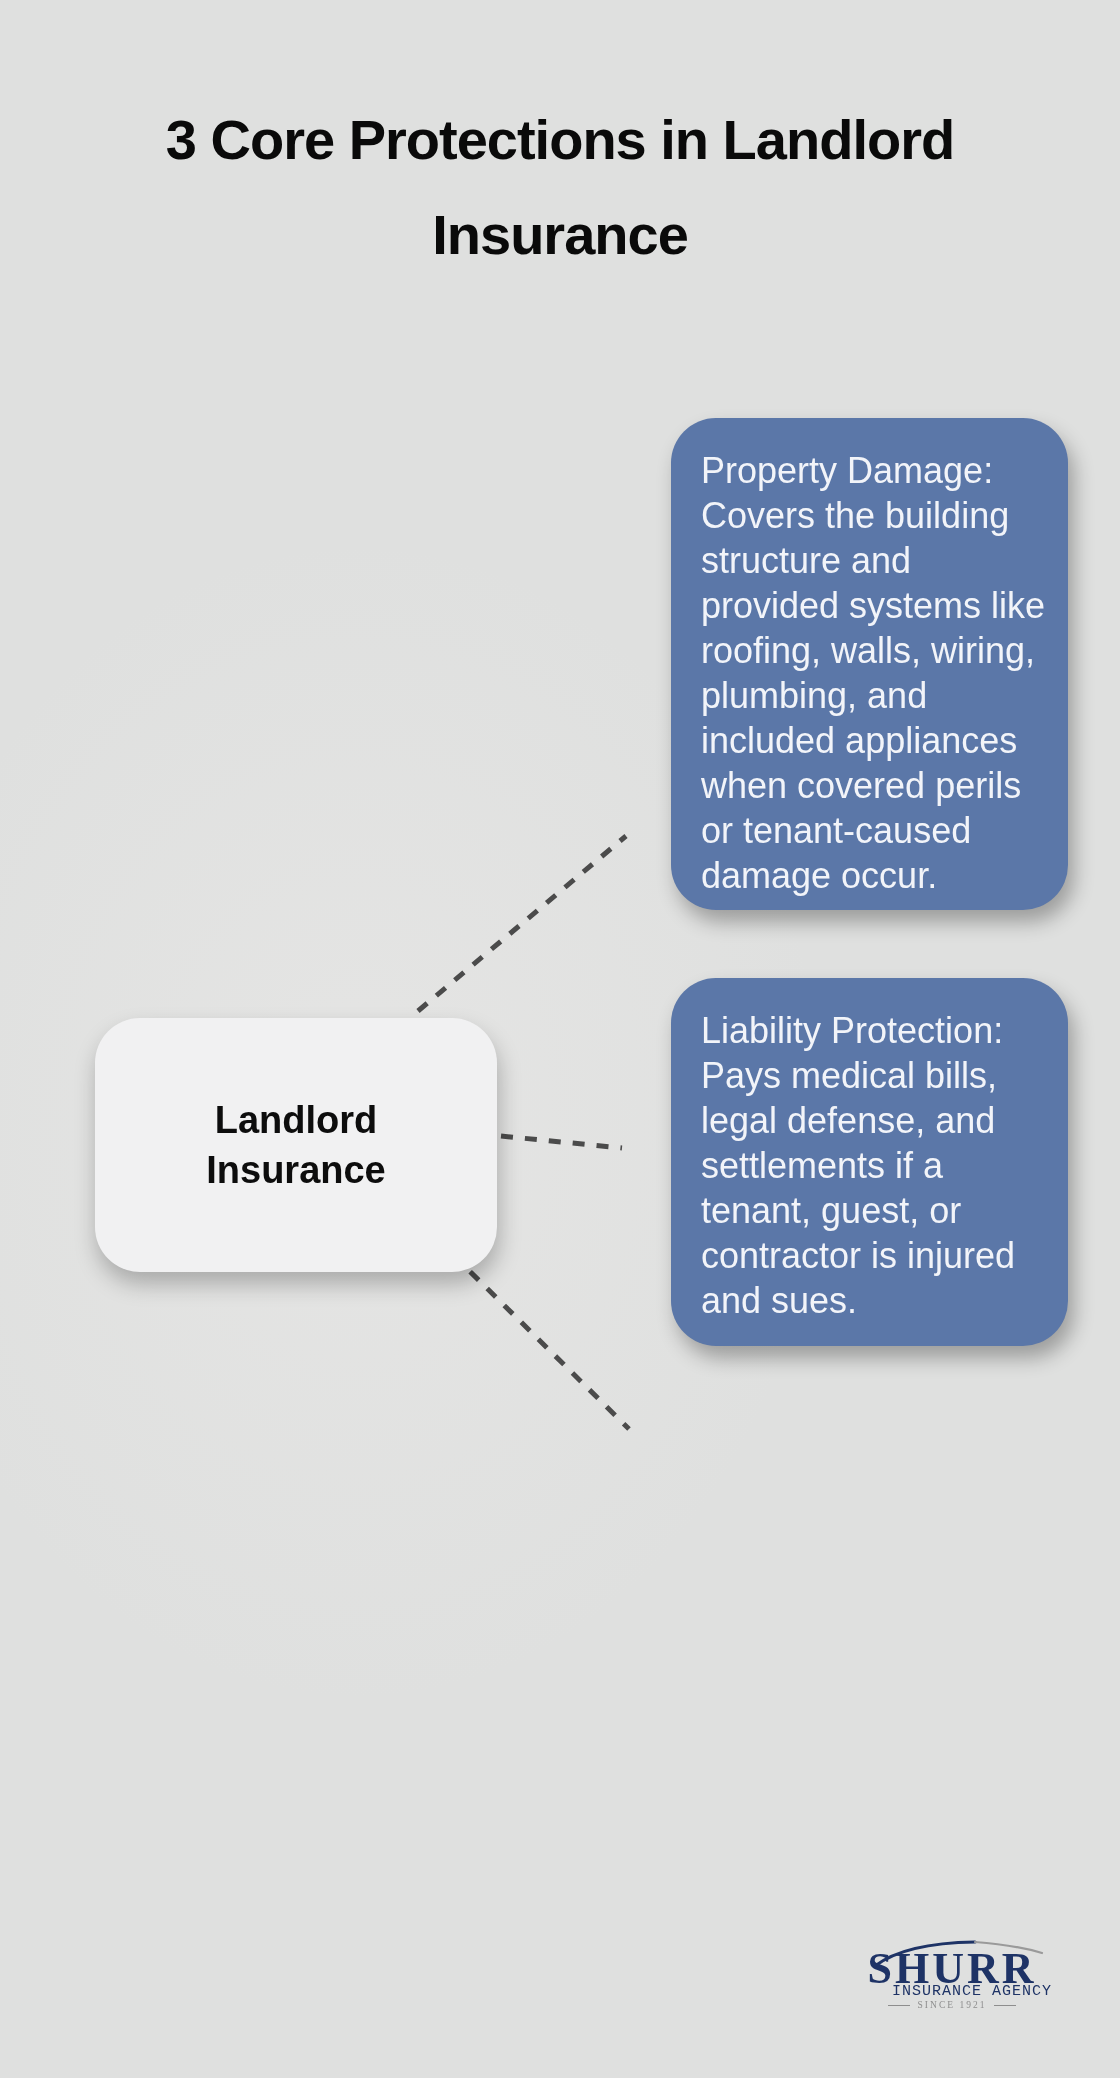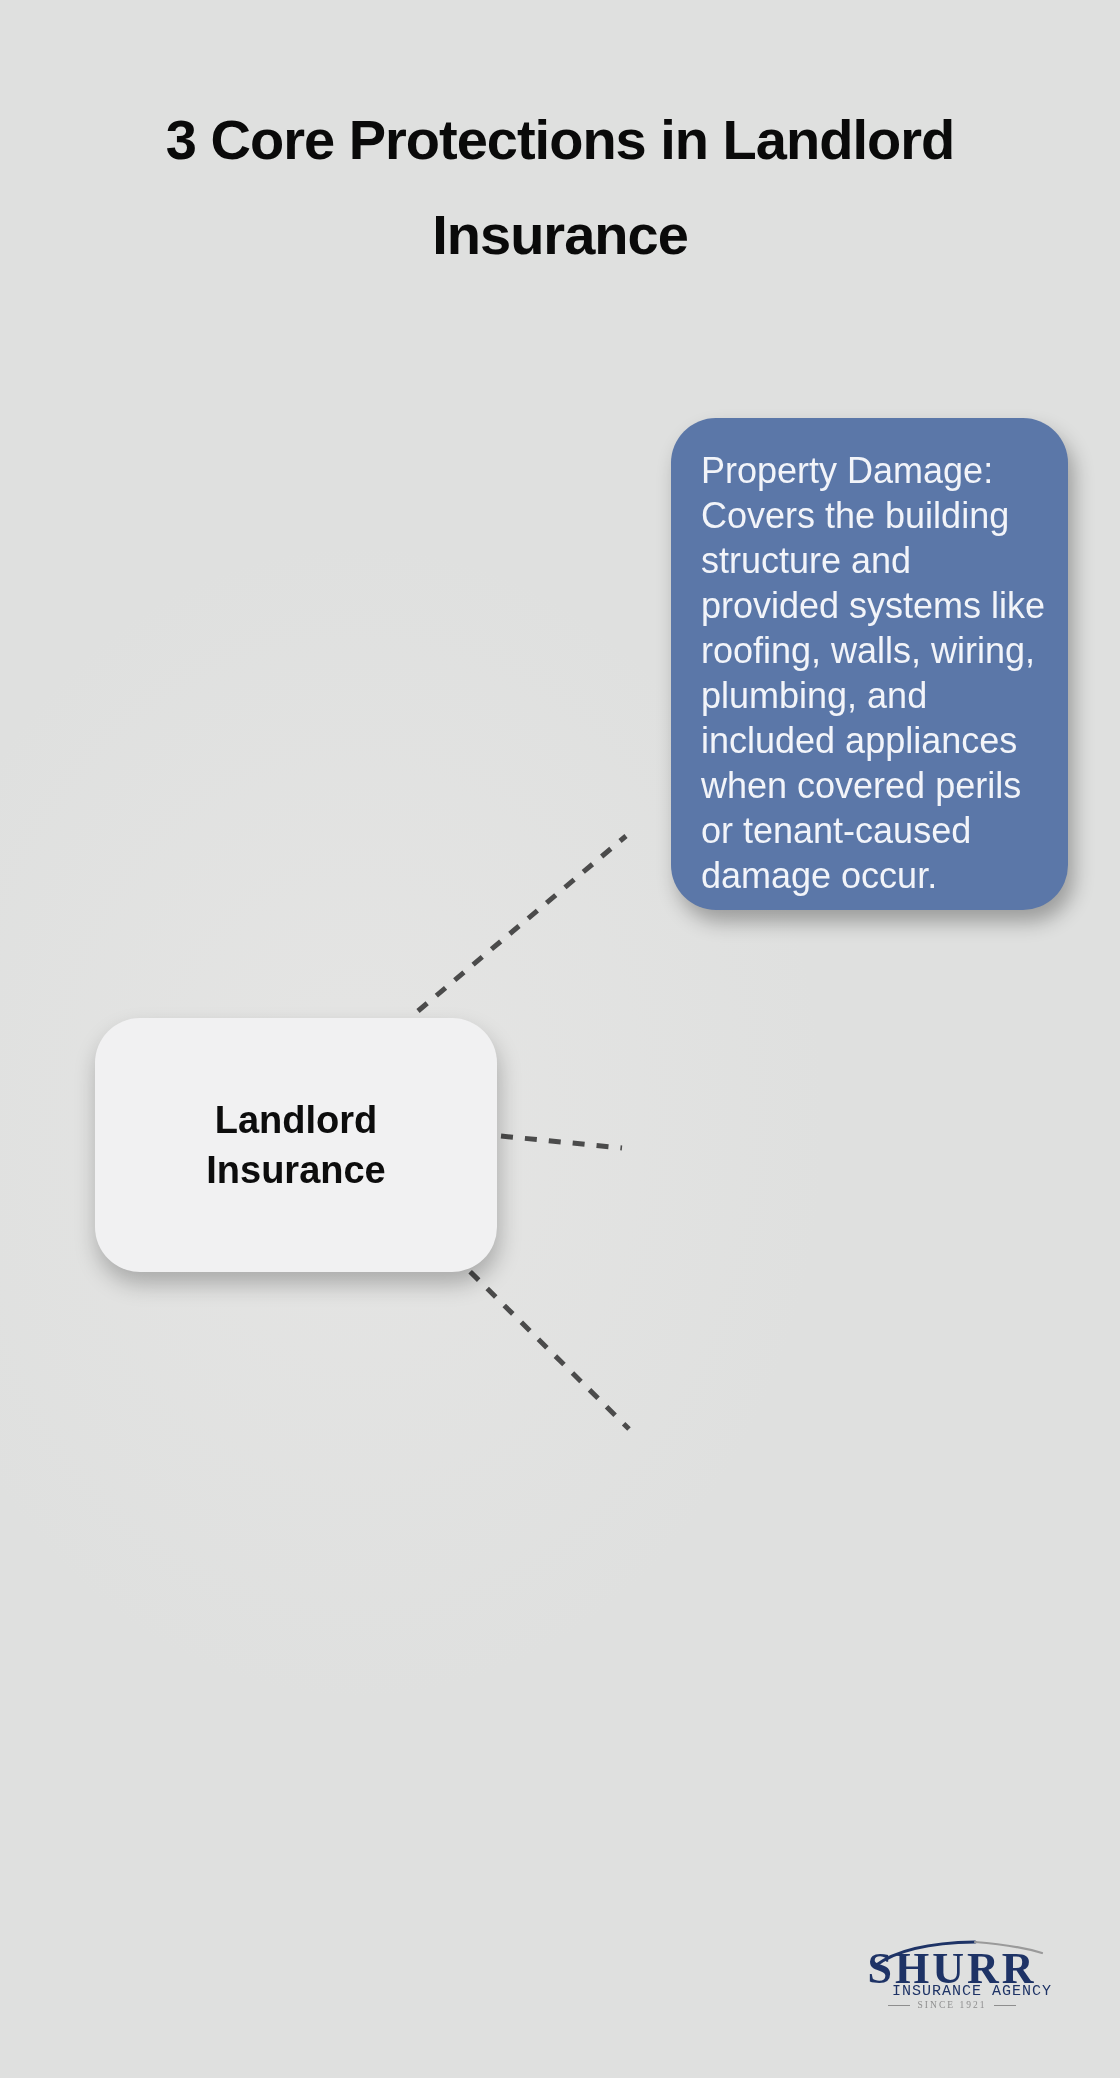--- a/index.html
+++ b/index.html
@@ -144,20 +144,29 @@
 structure and
 provided systems like
 roofing, walls, wiring,
 plumbing, and
 included appliances
 when covered perils
 or tenant-caused
 damage occur.</div>
   </div>
 
+  <div class="branch-box box-2">
+    <div class="text">Liability Protection:
+Pays medical bills,
+legal defense, and
+settlements if a
+tenant, guest, or
+contractor is injured
+and sues.</div>
+  </div>
 
 
   <div class="logo">
     <svg class="logo-swoosh" viewBox="0 0 200 34" xmlns="http://www.w3.org/2000/svg" aria-hidden="true">
       <path d="M 23 32 Q 53 9 123 8" fill="none" stroke="#1e3366" stroke-width="3.2" stroke-linecap="round"></path>
       <path d="M 123 8 Q 163 11 190 19" fill="none" stroke="#9a9a9a" stroke-width="2.2" stroke-linecap="round"></path>
     </svg>
     <div class="logo-name">SHURR</div>
     <div class="logo-subtitle">INSURANCE AGENCY</div>
     <div class="logo-tagline">

